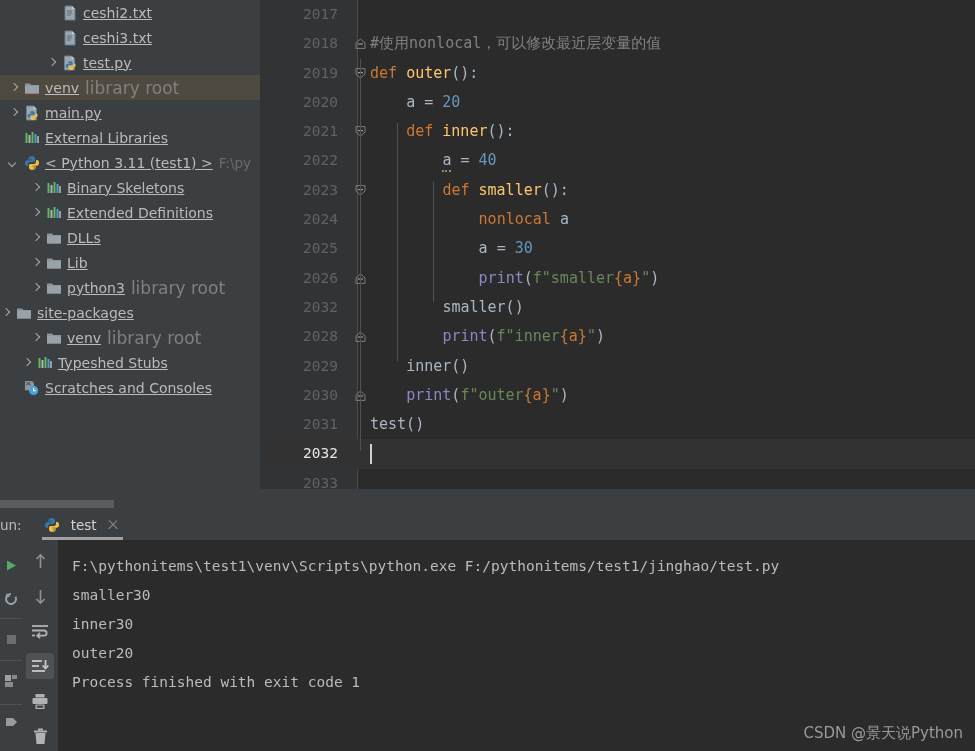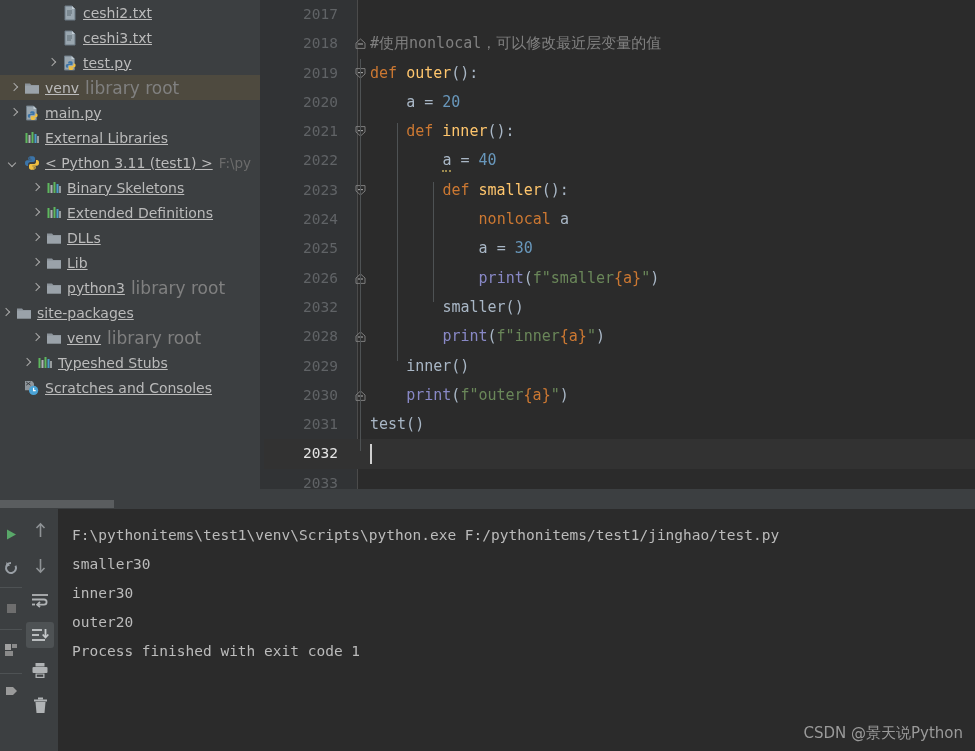--- a/index.html
+++ b/index.html
@@ -532,20 +532,34 @@
           <div class="crow"><span class="lineno">2033</span><span class="ctext" style="left: 106px;"></span></div>
           <div class="iguide" style="left: 96px; top: 58.6px; height: 392.62px;"></div>
           <div class="iguide" style="left: 133.2px; top: 123.2px; height: 237.33px;"></div>
           <div class="iguide" style="left: 169.4px; top: 181.8px; height: 120.13px;"></div>
         </div>
       <div class="editor-bottom"></div>
     </div>
   </div>
 
   <div class="run-panel">
+    <div class="run-tabbar">
+      <span class="run-label">un:</span>
+      <div class="run-tab">
+        <span class="ic">
+          <svg width="16" height="16" viewBox="0 0 16 16">
+            <path d="M7.6 1.2c-2 0-3.3.6-3.3 2v1.6h3.4v.5H3.2c-1.3 0-2.2 1-2.2 2.8 0 1.8.7 2.8 2 2.8h1V9.3c0-1.4 1.1-2.4 2.5-2.4h2.8c1 0 1.7-.7 1.7-1.6V3.2c0-1-.9-1.7-2-2-.6-.1-1-.1-1.4 0zM5.8 2.4c.4 0 .7.3.7.7 0 .4-.3.7-.7.7s-.7-.3-.7-.7c0-.4.3-.7.7-.7z" fill="#3b74a8"></path>
+            <path d="M8.4 14.8c2 0 3.3-.6 3.3-2v-1.6H8.3v-.5h4.5c1.3 0 2.2-1 2.2-2.8 0-1.8-.7-2.8-2-2.8h-1v1.6c0 1.4-1.1 2.4-2.5 2.4H6.7c-1 0-1.7.7-1.7 1.6v2.1c0 1 .9 1.7 2 2 .6.1 1 .1 1.4 0zm1.8-1.2c-.4 0-.7-.3-.7-.7 0-.4.3-.7.7-.7s.7.3.7.7c0 .4-.3.7-.7.7z" fill="#f0c041"></path>
+          </svg>
+        </span>
+        <span class="run-tab-name">test</span>
+        <span class="tab-close"></span>
+        <div class="tab-underline"></div>
+      </div>
+    </div>
 
     <div class="run-body">
 
       <div class="run-sidebar-left">
         <div style="position:absolute;left:0;top:14px;width:22px;height:22px;display:flex;align-items:center;justify-content:center;">
           <svg width="13" height="13" viewBox="0 0 13 13">
               <path d="M2 1.5 L11 6.5 L2 11.5 Z" fill="#59a869"></path>
             </svg>
         </div>
         <div style="position:absolute;left:0;top:48px;width:22px;height:22px;display:flex;align-items:center;justify-content:center;">

